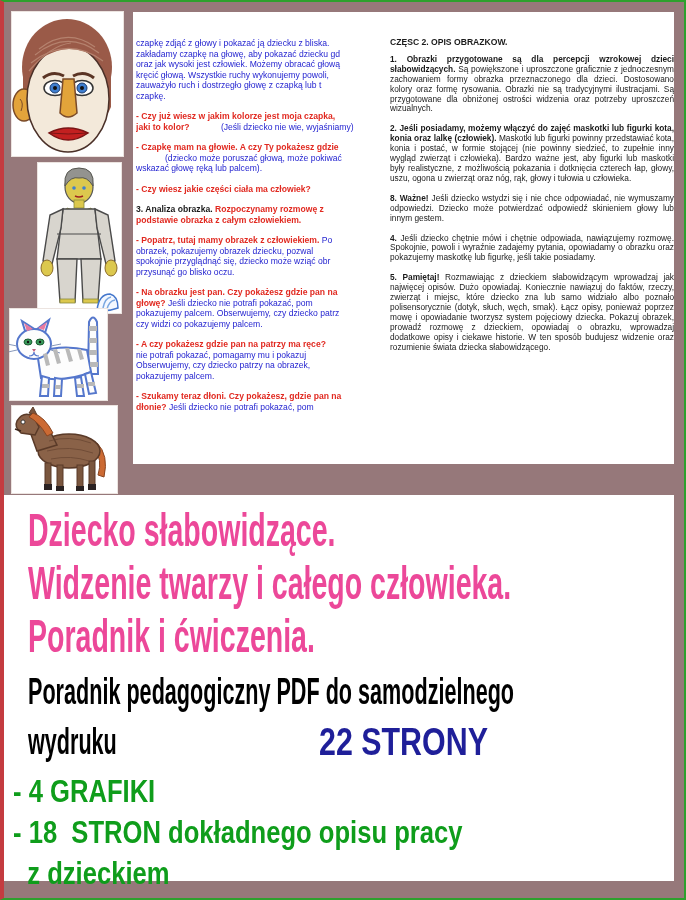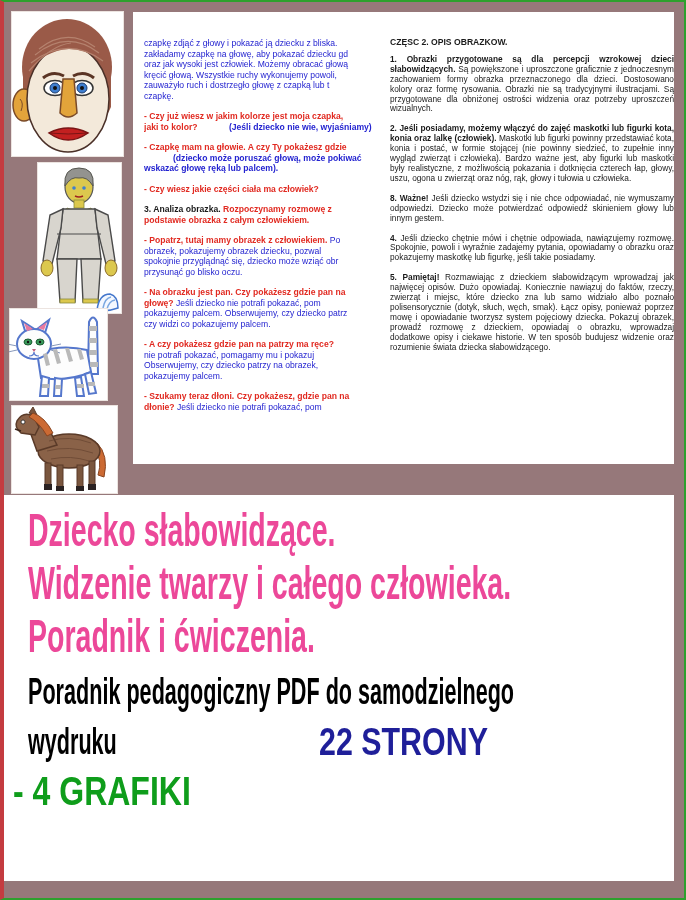--- a/index.html
+++ b/index.html
@@ -17,46 +17,46 @@
   .f-right{right:0;top:0;width:10px;height:100%;}
   .f-bottom{left:0;right:0;bottom:0;height:17px;}
   .img-box{position:absolute;background:#fff;box-shadow:0 0 0 1px #ece4e0 inset;}
   #face-box{left:7px;top:9px;width:113px;height:146px;}
   #person-box{left:33px;top:160px;width:85px;height:152px;}
   #cat-box{left:5px;top:306px;width:99px;height:93px;}
   #horse-box{left:7px;top:403px;width:107px;height:89px;}
   .img-box svg{display:block;width:100%;height:100%;}
 
   .mid-col{
-    position:absolute;left:140px;top:36px;width:234px;height:424px;overflow:hidden;
+    position:absolute;left:132px;top:36px;width:234px;height:424px;overflow:hidden;
     font-size:8.6px;line-height:10.5px;text-align:justify;color:#2424d0;
   }
   .mid-col p{margin:0 0 10px 0;white-space:pre-line;}
   .right-col{
     position:absolute;left:386px;top:36px;width:284px;height:424px;overflow:hidden;
     font-size:8.3px;line-height:9.9px;text-align:justify;color:#1a1a1a;
   }
   .right-col p{margin:0 0 10px 0;}
   .right-col .head{font-weight:bold;font-size:8.6px;margin-bottom:7px;}
   .seg-rb{color:#e12a21;font-weight:bold;}
-  .seg-bb{color:#2424d0;font-weight:bold;padding-left:29px;}
+  .seg-bb{color:#2424d0;font-weight:normal;padding-left:29px;}
   .seg-b{color:#2424d0;}
   .seg-kb{color:#1a1a1a;font-weight:bold;}
   .seg-k{color:#1a1a1a;}
 
   .bottom{position:absolute;left:0;top:493px;right:10px;bottom:17px;}
   .tline{white-space:nowrap;}
   .cond62{display:inline-block;transform:scaleX(0.62);transform-origin:0 50%;white-space:nowrap;}
   .cond60{display:inline-block;transform:scaleX(0.60);transform-origin:0 50%;white-space:nowrap;}
   .cond80{display:inline-block;transform:scaleX(0.80);transform-origin:0 50%;white-space:pre;}
   .title{margin:9px 0 0 24px;color:#ec4899;font-weight:bold;font-size:46px;line-height:53px;}
   .subtitle{margin:4px 8px 0 24px;color:#000000;font-weight:bold;font-size:36px;line-height:50px;}
   .subrow{position:relative;}
   .pages{position:absolute;left:291px;top:0;color:#1f1f99;font-size:38px;}
-  .features{margin:4px 0 0 9px;color:#0f9d1b;font-weight:bold;font-size:40px;line-height:41px;}
+  .features{margin:4px 0 0 9px;color:#0f9d1b;font-weight:bold;font-size:32px;line-height:41px;}
 </style>
 </head>
 <body>
 
 <div class="page">
 
   <div class="frame f-left"></div>
   <div class="frame f-top"></div>
   <div class="frame f-band"></div>
   <div class="frame f-right"></div>
@@ -234,16 +234,18 @@
     </div>
     <div class="subtitle">
       <div class="tline"><span class="cond60">Poradnik pedagogiczny PDF do samodzielnego</span></div>
       <div class="tline subrow">
         <span class="cond60">wydruku</span>
         <span class="pages cond80">22 STRONY</span>
       </div>
     </div>
     <div class="features">
       <div class="tline"><span class="cond80">- 4 GRAFIKI</span></div>
+      <div><span class="cond80">- 18  STRON dokładnego opisu pracy
+  z dzieckiem</span></div>
     </div>
   </div>
 
 </div>
 
 </body></html>

